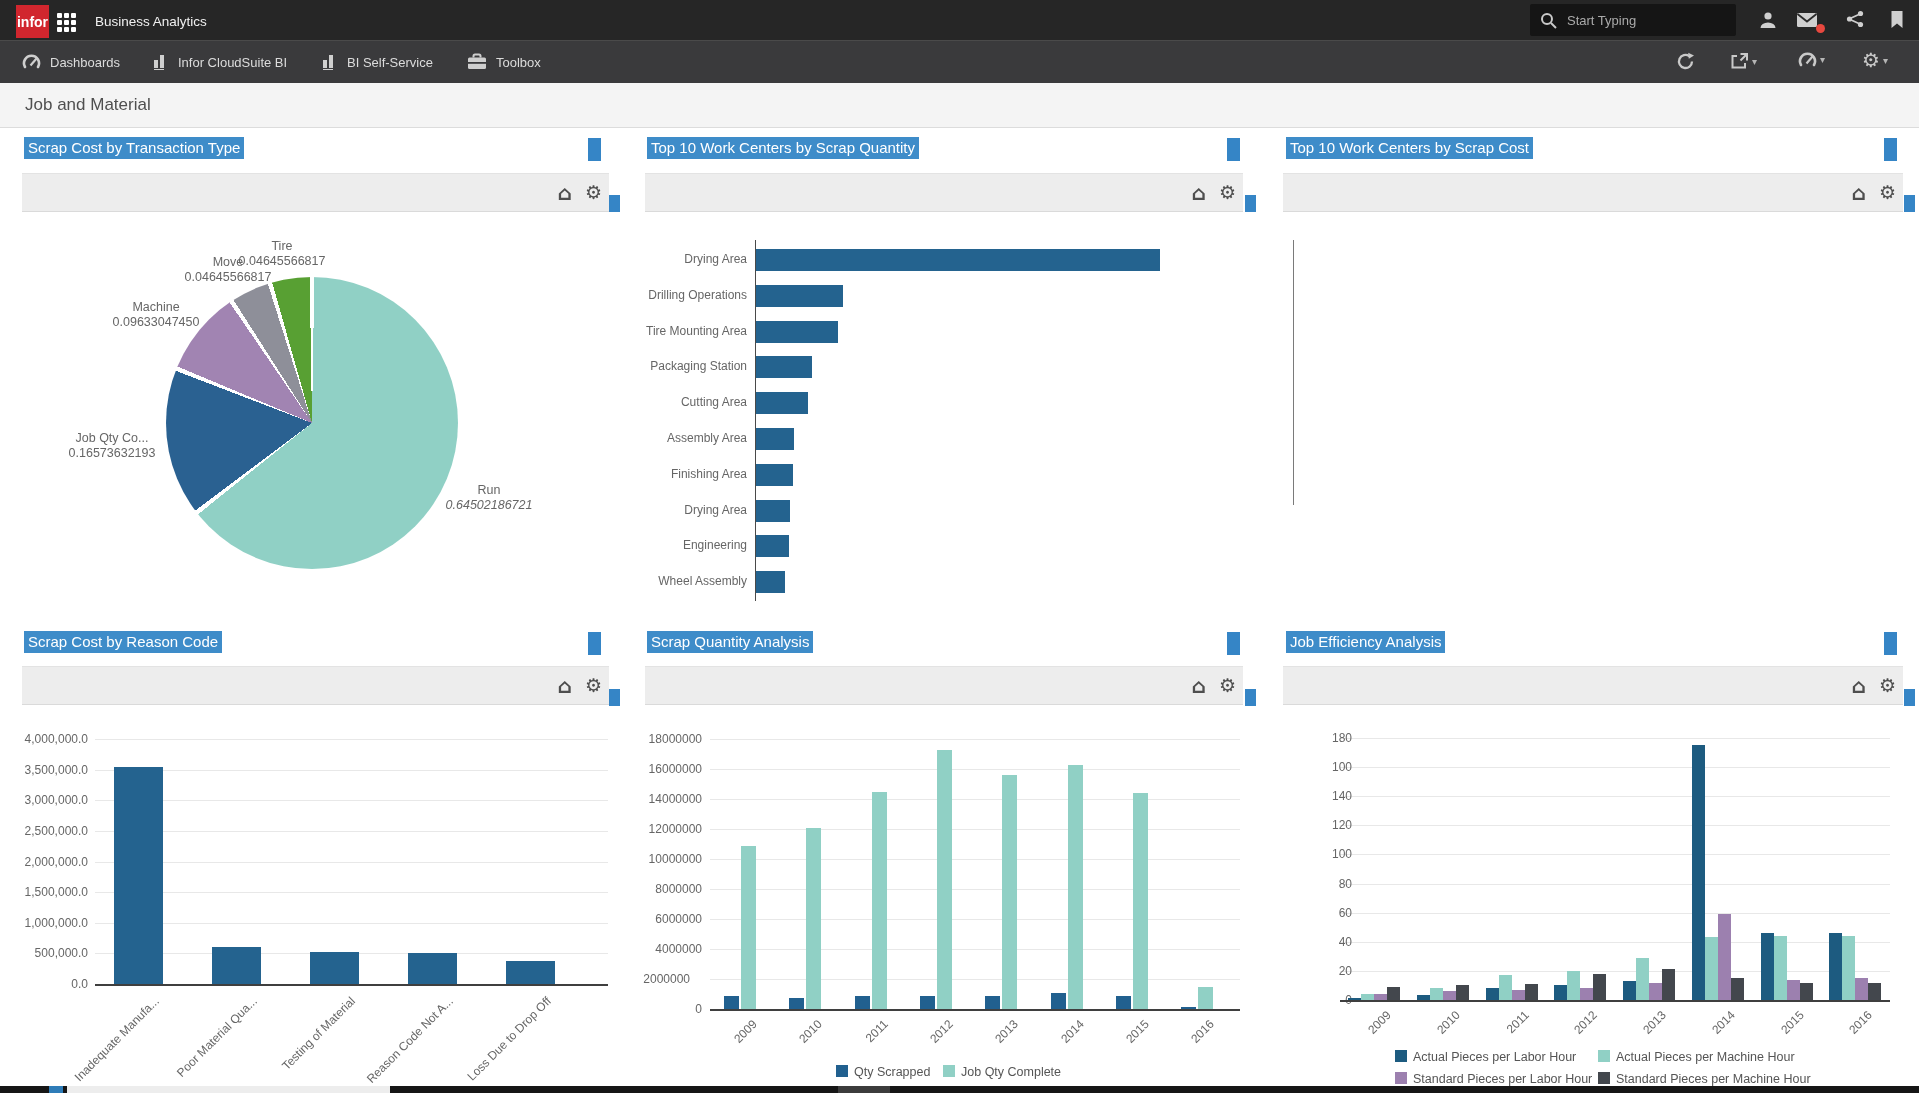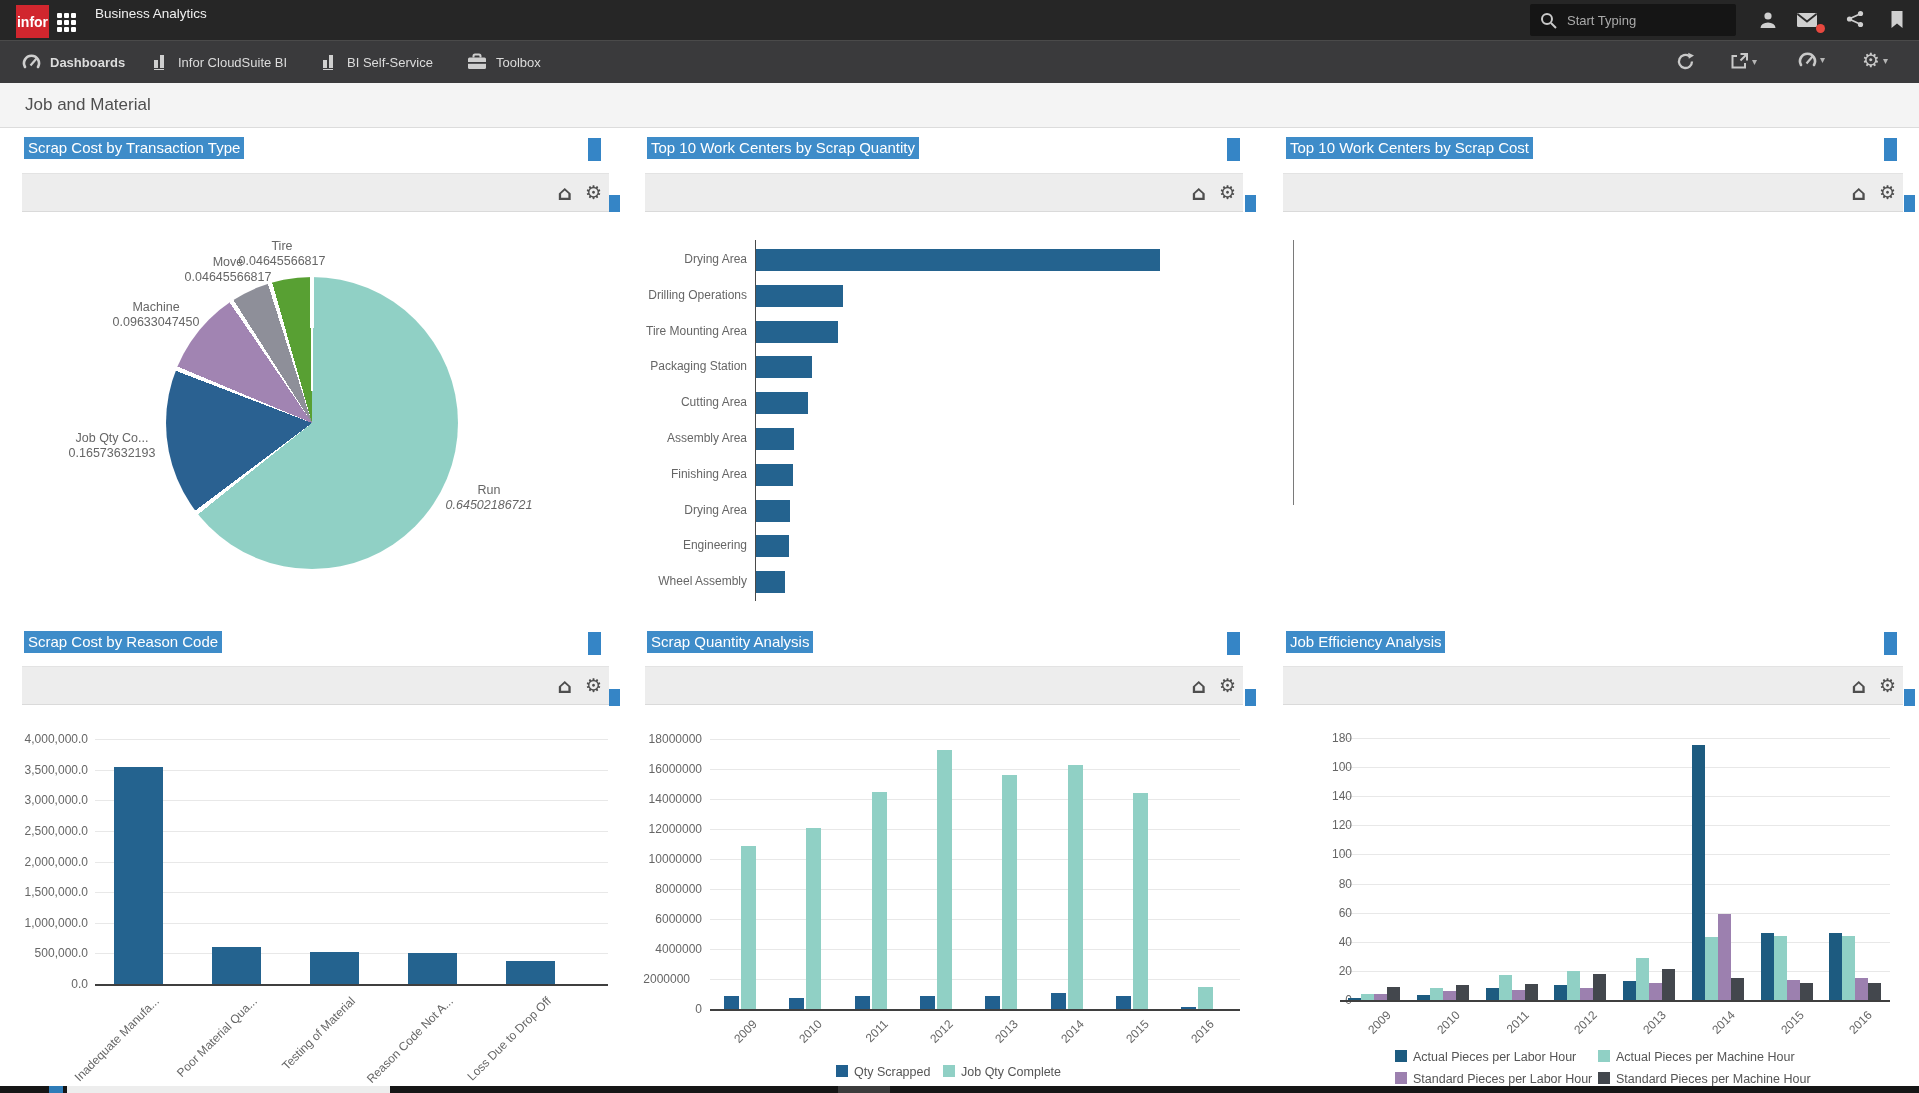--- a/index.html
+++ b/index.html
@@ -4,21 +4,21 @@
 <style>
   html,body{margin:0;padding:0;background:#fff;font-family:"Liberation Sans",sans-serif;}
   #stage{position:relative;width:1919px;height:1093px;overflow:hidden;background:#fff;}
   
   #topbar{position:absolute;left:0;top:0;width:1919px;height:40px;background:#262626;display:flex;align-items:center;}
   #logo{position:absolute;left:16px;top:5px;width:33px;height:33px;background:#d1262e;color:#fff;
         font-weight:bold;font-size:14px;display:flex;align-items:center;justify-content:center;}
   #gridicon{position:absolute;left:57px;top:13px;width:20px;height:20px;display:grid;
         grid-template-columns:repeat(3,4.5px);grid-template-rows:repeat(3,4.5px);gap:2.5px;}
   #gridicon span{background:#fff;border-radius:1px;}
-  #apptitle{position:absolute;left:95px;top:6px;color:#f0f0f0;font-size:13.5px;}
+  #apptitle{position:absolute;left:95px;top:14px;color:#f0f0f0;font-size:13.5px;}
   #searchbox{position:absolute;left:1530px;top:4px;width:206px;height:32px;background:#151515;border-radius:2px;
         display:flex;align-items:center;color:#c9c9c9;}
   #searchbox input{background:transparent;border:none;outline:none;color:#cfcfcf;font-size:13px;width:150px;
         font-family:"Liberation Sans",sans-serif;}
   #searchbox input::placeholder{color:#aaa;}
   .topicon{position:absolute;top:10px;color:#cfcfcf;}
   .badge{position:absolute;left:1816px;top:24px;width:9px;height:9px;border-radius:50%;background:#e8483f;}
   
   #navbar{position:absolute;left:0;top:40px;width:1919px;height:43px;background:#3a3a3c;border-top:1px solid #4a4a4a;box-sizing:border-box;}
   .navitem{position:absolute;top:0;height:43px;display:flex;align-items:center;gap:9px;color:#dcdcdc;font-size:13px;cursor:pointer;}
@@ -103,21 +103,21 @@
         </svg>
     </span>
     <span class="topicon" style="left:1890px;">
       <svg width="14" height="19" viewBox="0 0 14 19">
           <path d="M1.5 1 h11 v17 l-5.5 -4.5 L1.5 18 Z" fill="currentColor"></path>
         </svg>
     </span>
   </div>
 
   <div id="navbar">
-    <div class="navitem" style="left:22px;font-weight:bold;">
+    <div class="navitem" style="left:22px;">
       <span><svg width="19" height="15" viewBox="0 0 19 15">
             <path d="M3 13 A7.5 7.5 0 1 1 16 13" fill="none" stroke="currentColor" stroke-width="2.6" stroke-linecap="round"></path>
             <path d="M8.5 11.5 L14.5 4.5" stroke="currentColor" stroke-width="2.2"></path>
           </svg></span>
       <span>Dashboards</span>
     </div>
     <div class="navitem" style="left:152px;">
       <span><svg width="17" height="17" viewBox="0 0 17 17">
             <rect x="2" y="7" width="4" height="8" fill="currentColor"></rect>
             <rect x="8" y="2" width="4" height="13" fill="currentColor"></rect>

